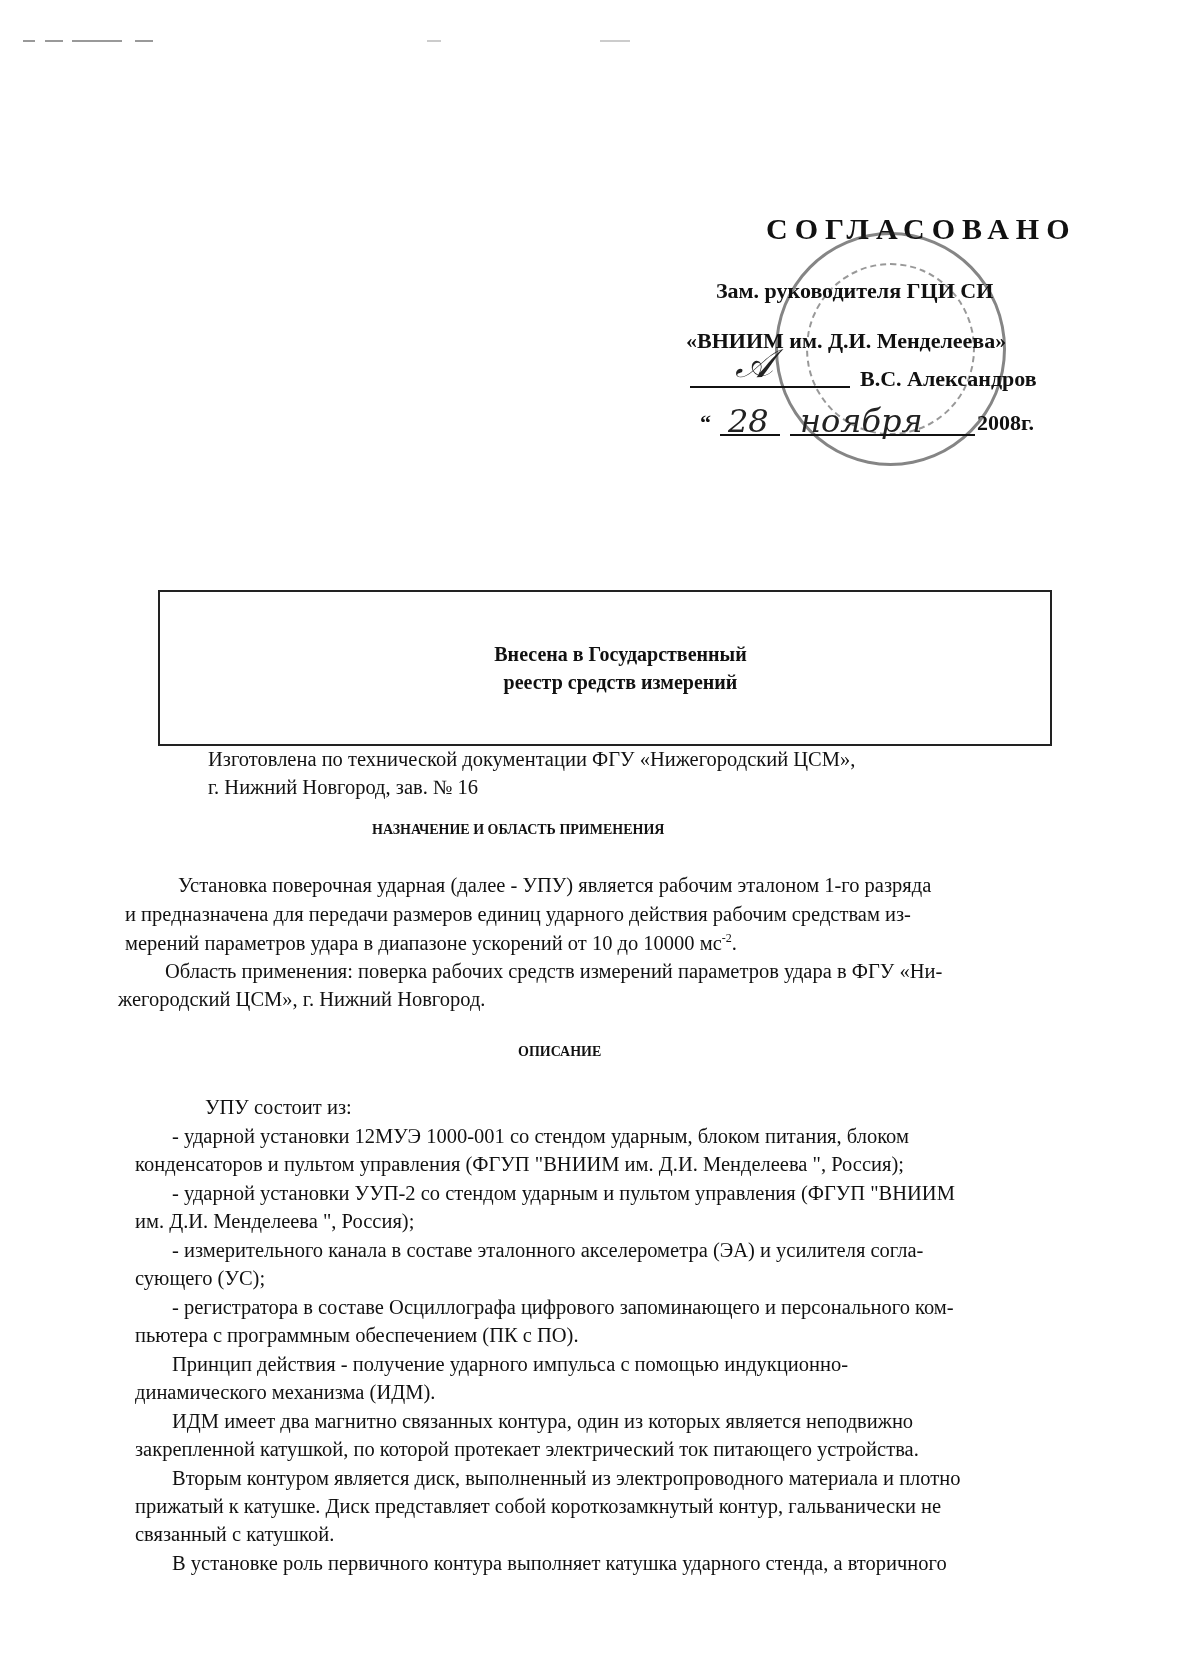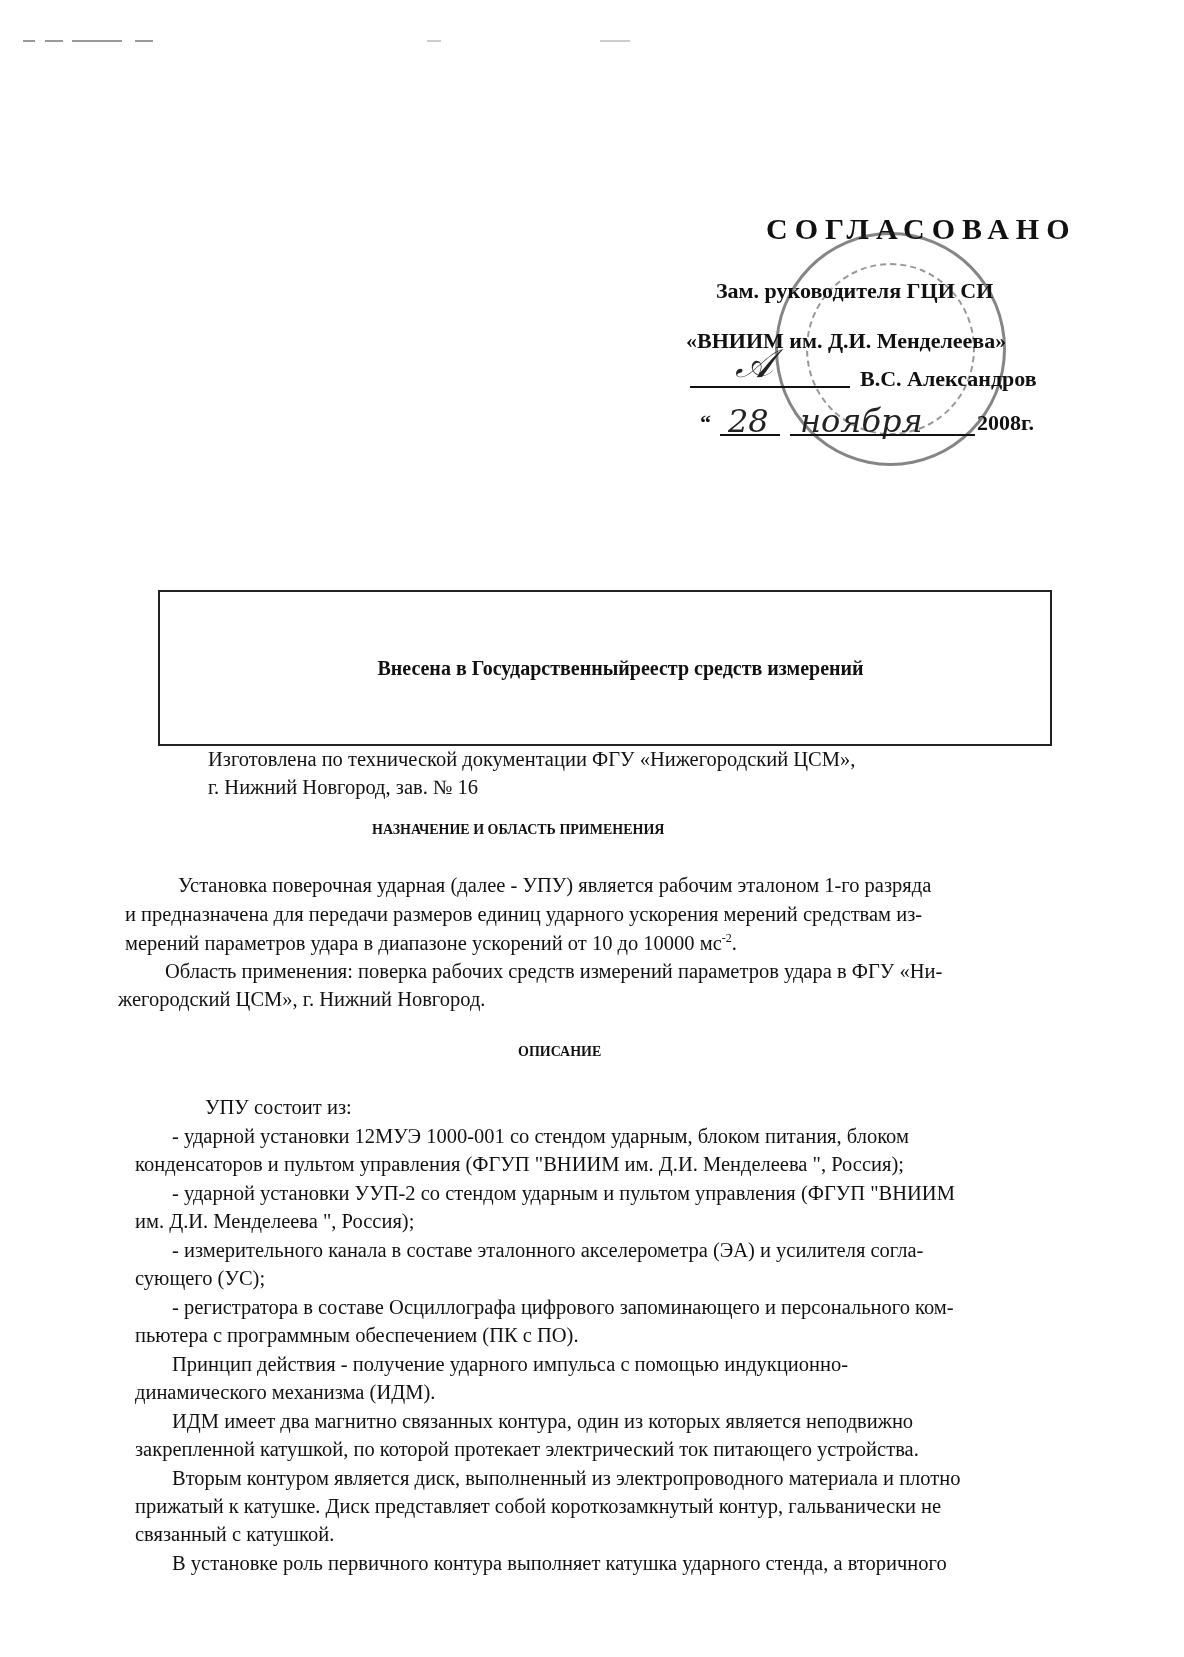--- a/index.html
+++ b/index.html
@@ -14,21 +14,21 @@
            border: 3px solid #222; border-radius: 50%; opacity: .55; }
   .stamp::after { content: ""; position: absolute; left: 28px; top: 28px; right: 28px; bottom: 28px;
            border: 2px dashed #444; border-radius: 50%; }
   .sign-line { position: absolute; height: 2px; background: #111; }
   .signature { position: absolute; font-family: "DejaVu Serif", serif; font-style: italic;
                font-size: 32px; color: #222; }
   .reg-table { position: absolute; left: 158px; top: 590px; width: 890px; height: 152px;
                border: 2px solid #222; display: flex; }
   .reg-cell-left { width: 452px; border-right: 2px solid #222; display: flex; align-items: center;
                justify-content: center; font-weight: bold; font-size: 20px; }
-  .reg-cell-right { flex: 1; display: flex; flex-direction: row; align-items: center; justify-content: center;
+  .reg-cell-right { flex: 1; display: flex; flex-direction: column; align-items: center; justify-content: center;
                font-weight: bold; font-size: 20px; line-height: 28px; padding-left: 31px; }
   .reg-num { font-family: "DejaVu Sans", sans-serif; font-weight: normal; font-size: 24px;
              text-decoration: underline; letter-spacing: 1px; }
   .body-text { font-size: 20.5px; }
   .heading { font-weight: bold; font-size: 14px; }
   sup { font-size: 12px; }
 </style>
 </head>
 <body>
 
@@ -60,21 +60,21 @@
     <div>Внесена в Государственный</div>
     <div>реестр средств измерений</div>
   </div>
 </div>
 
 <div class="abs body-text" style="left:208px;top:748px">Изготовлена по технической документации ФГУ «Нижегородский ЦСМ»,</div>
 <div class="abs body-text" style="left:208px;top:776px">г. Нижний Новгород, зав. № 16</div>
 
 <div class="abs heading" style="left:372px;top:822px">НАЗНАЧЕНИЕ И ОБЛАСТЬ ПРИМЕНЕНИЯ</div>
 <div class="abs body-text" style="left:178px;top:874px">Установка поверочная ударная (далее - УПУ) является рабочим эталоном 1-го разряда</div>
-<div class="abs body-text" style="left:125px;top:903px">и предназначена для передачи размеров единиц ударного ускорения мерений средствам из-</div>
+<div class="abs body-text" style="left:125px;top:903px">и предназначена для передачи размеров единиц ударного действия рабочим средствам из-</div>
 <div class="abs body-text" style="left:125px;top:931px"><span>мерений параметров удара в диапазоне ускорений от 10 до 10000 мс</span><sup>-2</sup><span>.</span></div>
 <div class="abs body-text" style="left:165px;top:960px">Область применения: поверка рабочих средств измерений параметров удара в ФГУ «Ни-</div>
 <div class="abs body-text" style="left:118px;top:988px">жегородский ЦСМ», г. Нижний Новгород.</div>
 
 <div class="abs heading" style="left:518px;top:1044px">ОПИСАНИЕ</div>
 <div class="abs body-text" style="left:205px;top:1096px">УПУ состоит из:</div>
 
 <div class="abs body-text" style="left:172px;top:1125px">- ударной установки 12МУЭ 1000-001  со стендом ударным, блоком питания, блоком</div>
 <div class="abs body-text" style="left:135px;top:1153px">конденсаторов и пультом управления (ФГУП "ВНИИМ им. Д.И. Менделеева ", Россия);</div>
 <div class="abs body-text" style="left:172px;top:1182px">- ударной установки УУП-2 со стендом ударным и пультом управления (ФГУП "ВНИИМ</div>

